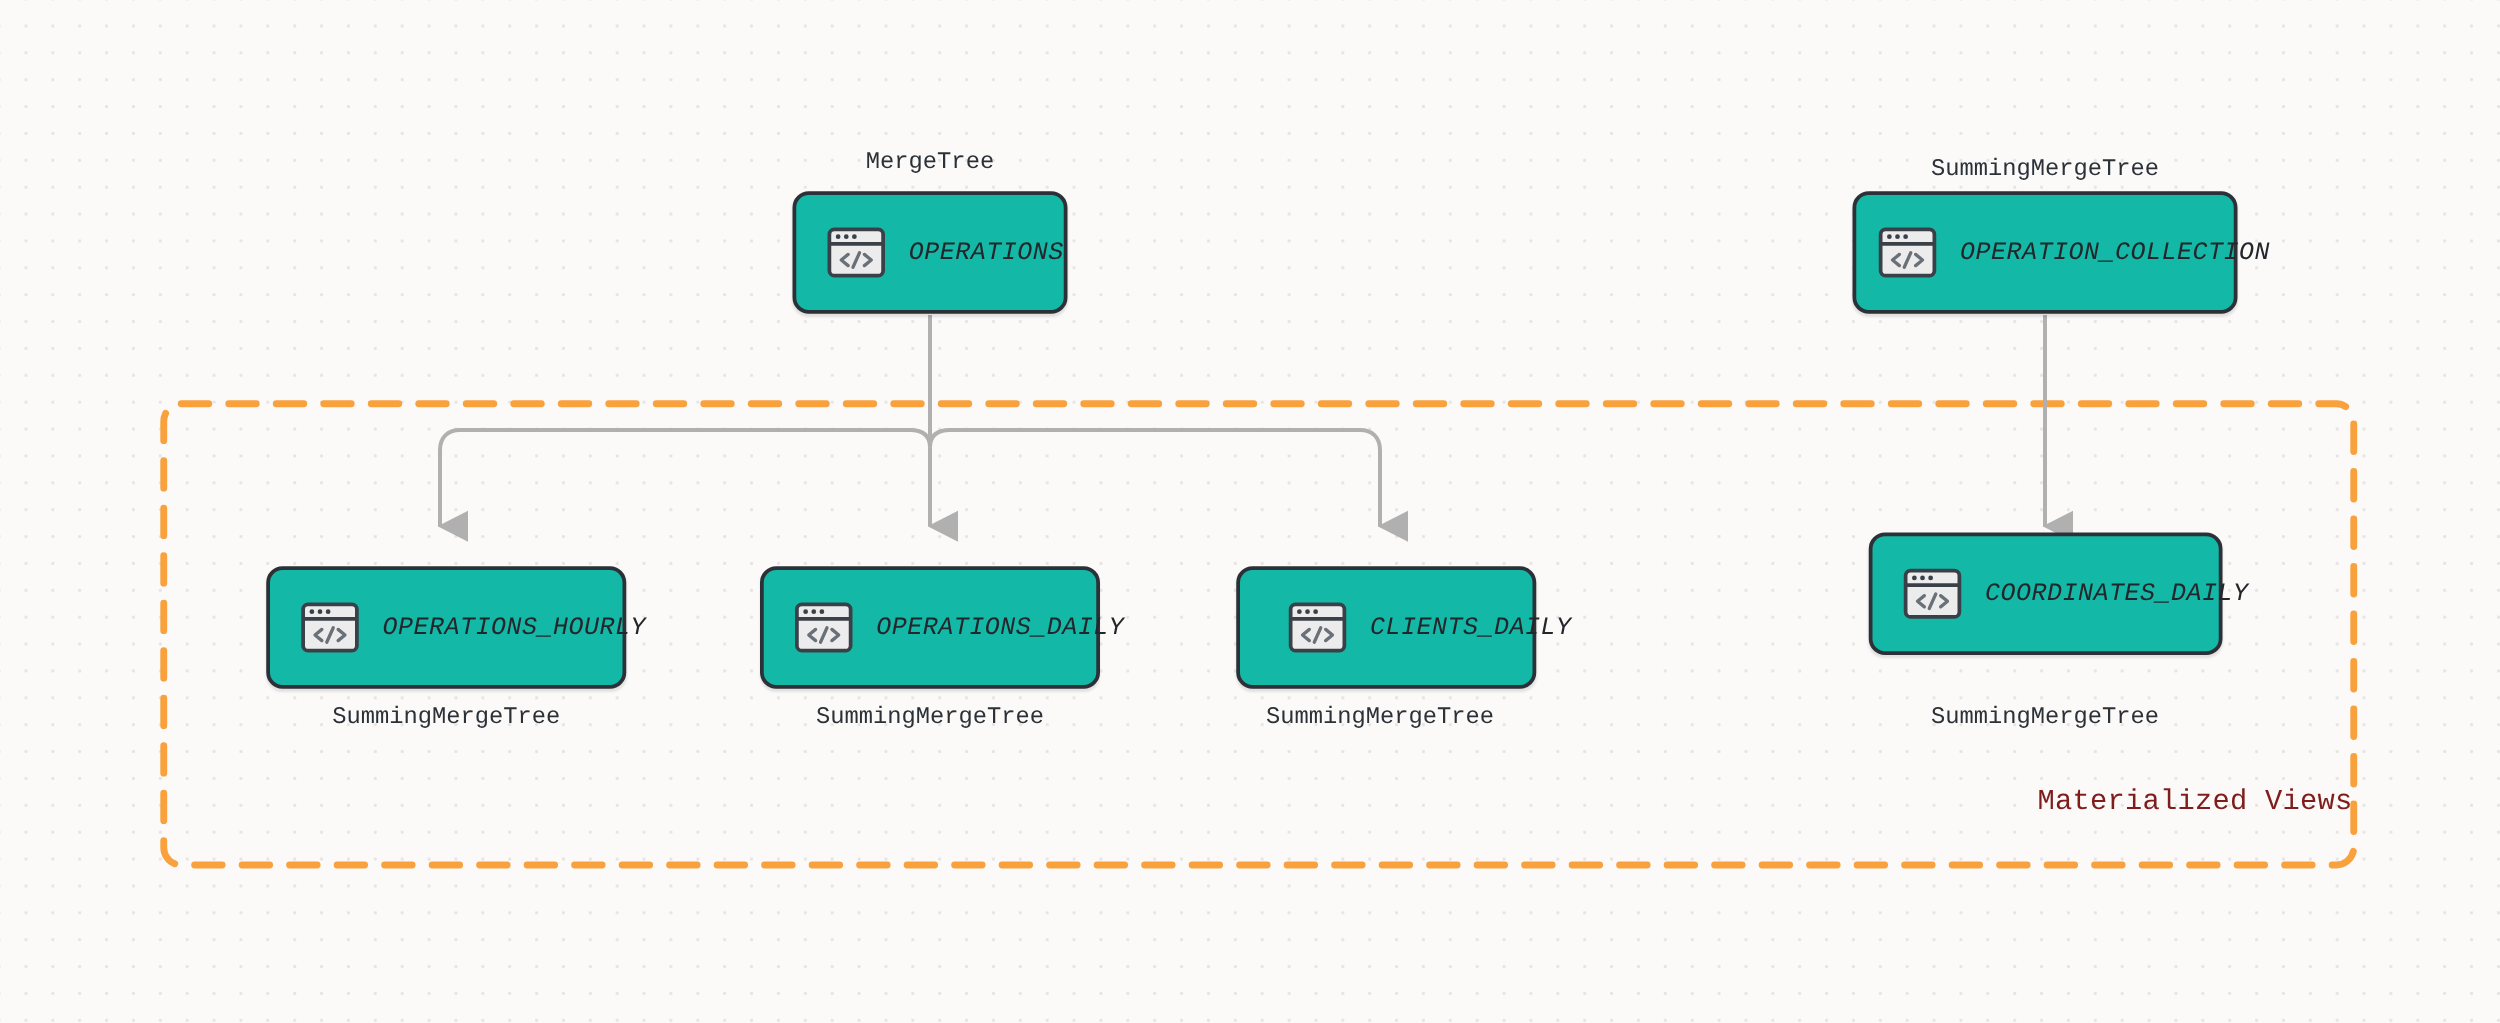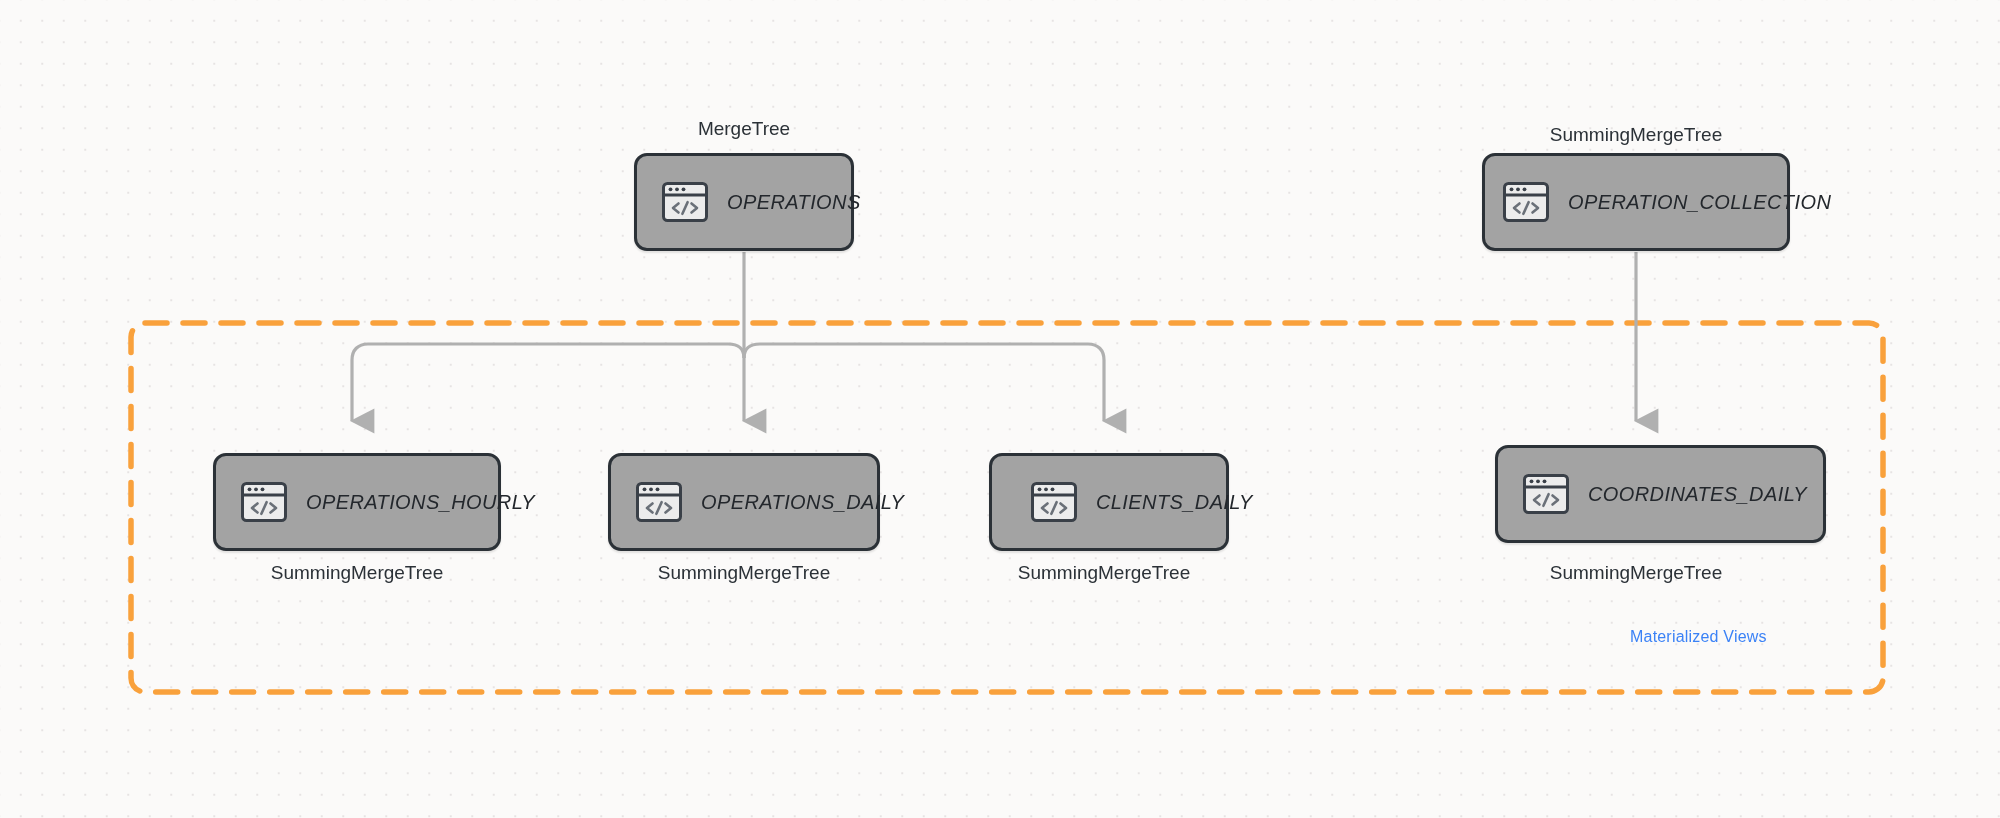--- a/index.html
+++ b/index.html
@@ -17,51 +17,52 @@
     
     background-image: radial-gradient(circle, #e6e3e3 1.1px, transparent 1.2px);
     background-size: 21.5px 21.5px;
     background-position: 10px 10px;
   }
 
   #canvas {
     position: relative;
     width: 2000px;
     height: 818px;
+    font-family: Liberation Mono, monospace;
   }
 
   
   #edge-layer, #group-layer {
     position: absolute;
     left: 0;
     top: 0;
     width: 2000px;
     height: 818px;
     overflow: visible;
   }
   #edge-layer { z-index: 2; }
   #group-layer { z-index: 1; }
 
   
   .group-label {
     position: absolute;
     z-index: 3;
-    font-size: 16px;
-    color: #3b82f6;
+    font-size: 23px;
+    color: #7f1d1d;
     letter-spacing: 0.2px;
     white-space: nowrap;
   }
 
   
   .node {
     position: absolute;
     z-index: 4;
     display: flex;
     align-items: center;
-    background: #a3a3a3;
+    background: #14b8a6;
     border: 3px solid #2b3137;
     border-radius: 13px;
     height: 98px;
     padding: 0 22px;
     box-shadow: 0 2px 2px rgba(0,0,0,0.10);
   }
 
   .node-icon {
     flex: 0 0 auto;
     width: 52px;
@@ -181,21 +182,21 @@
       <circle cx="11.5" cy="13.3" r="1.9" fill="#3a4048"></circle>
       <circle cx="18.0" cy="13.3" r="1.9" fill="#3a4048"></circle>
       <circle cx="24.5" cy="13.3" r="1.9" fill="#3a4048"></circle>
       <path d="M19.5,27.5 L14.0,32.0 L19.5,36.5" fill="none" stroke="#6a7078" stroke-width="2.6" stroke-linecap="round" stroke-linejoin="round"></path>
       <path d="M32.5,27.5 L38.0,32.0 L32.5,36.5" fill="none" stroke="#6a7078" stroke-width="2.6" stroke-linecap="round" stroke-linejoin="round"></path>
       <line x1="28.6" y1="26.2" x2="23.4" y2="37.8" stroke="#6a7078" stroke-width="2.6" stroke-linecap="round"></line>
     </svg>
     <span class="node-label">CLIENTS_DAILY</span>
   </div>
 
-  <div class="node" style="left:1495px; top:445px; width:331px;">
+  <div class="node" style="left:1495px; top:426px; width:283px;">
     <svg class="node-icon" viewBox="0 0 52 52">
       <rect x="4.5" y="7.5" width="43" height="37" rx="4" ry="4" fill="#ececec" stroke="#3a4048" stroke-width="3"></rect>
       <line x1="4.5" y1="19" x2="47.5" y2="19" stroke="#3a4048" stroke-width="3"></line>
       <circle cx="11.5" cy="13.3" r="1.9" fill="#3a4048"></circle>
       <circle cx="18.0" cy="13.3" r="1.9" fill="#3a4048"></circle>
       <circle cx="24.5" cy="13.3" r="1.9" fill="#3a4048"></circle>
       <path d="M19.5,27.5 L14.0,32.0 L19.5,36.5" fill="none" stroke="#6a7078" stroke-width="2.6" stroke-linecap="round" stroke-linejoin="round"></path>
       <path d="M32.5,27.5 L38.0,32.0 L32.5,36.5" fill="none" stroke="#6a7078" stroke-width="2.6" stroke-linecap="round" stroke-linejoin="round"></path>
       <line x1="28.6" y1="26.2" x2="23.4" y2="37.8" stroke="#6a7078" stroke-width="2.6" stroke-linecap="round"></line>
     </svg>

